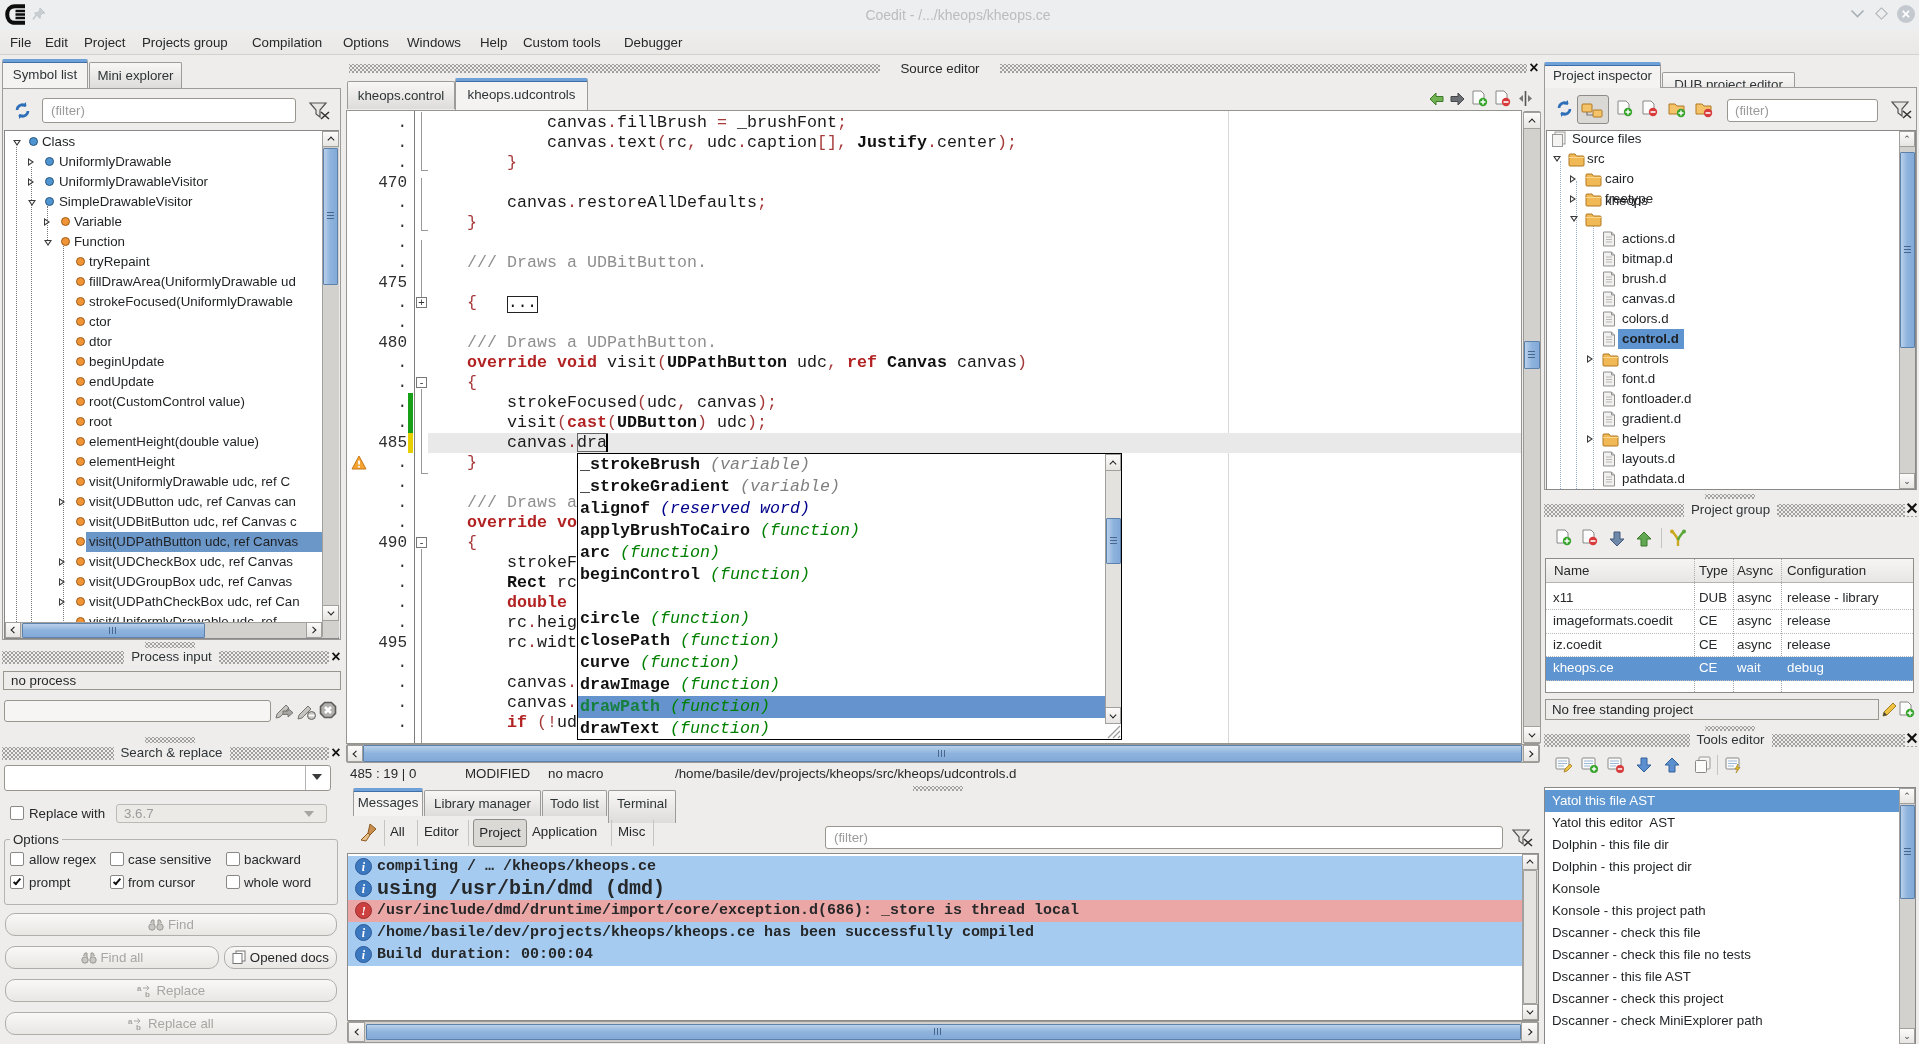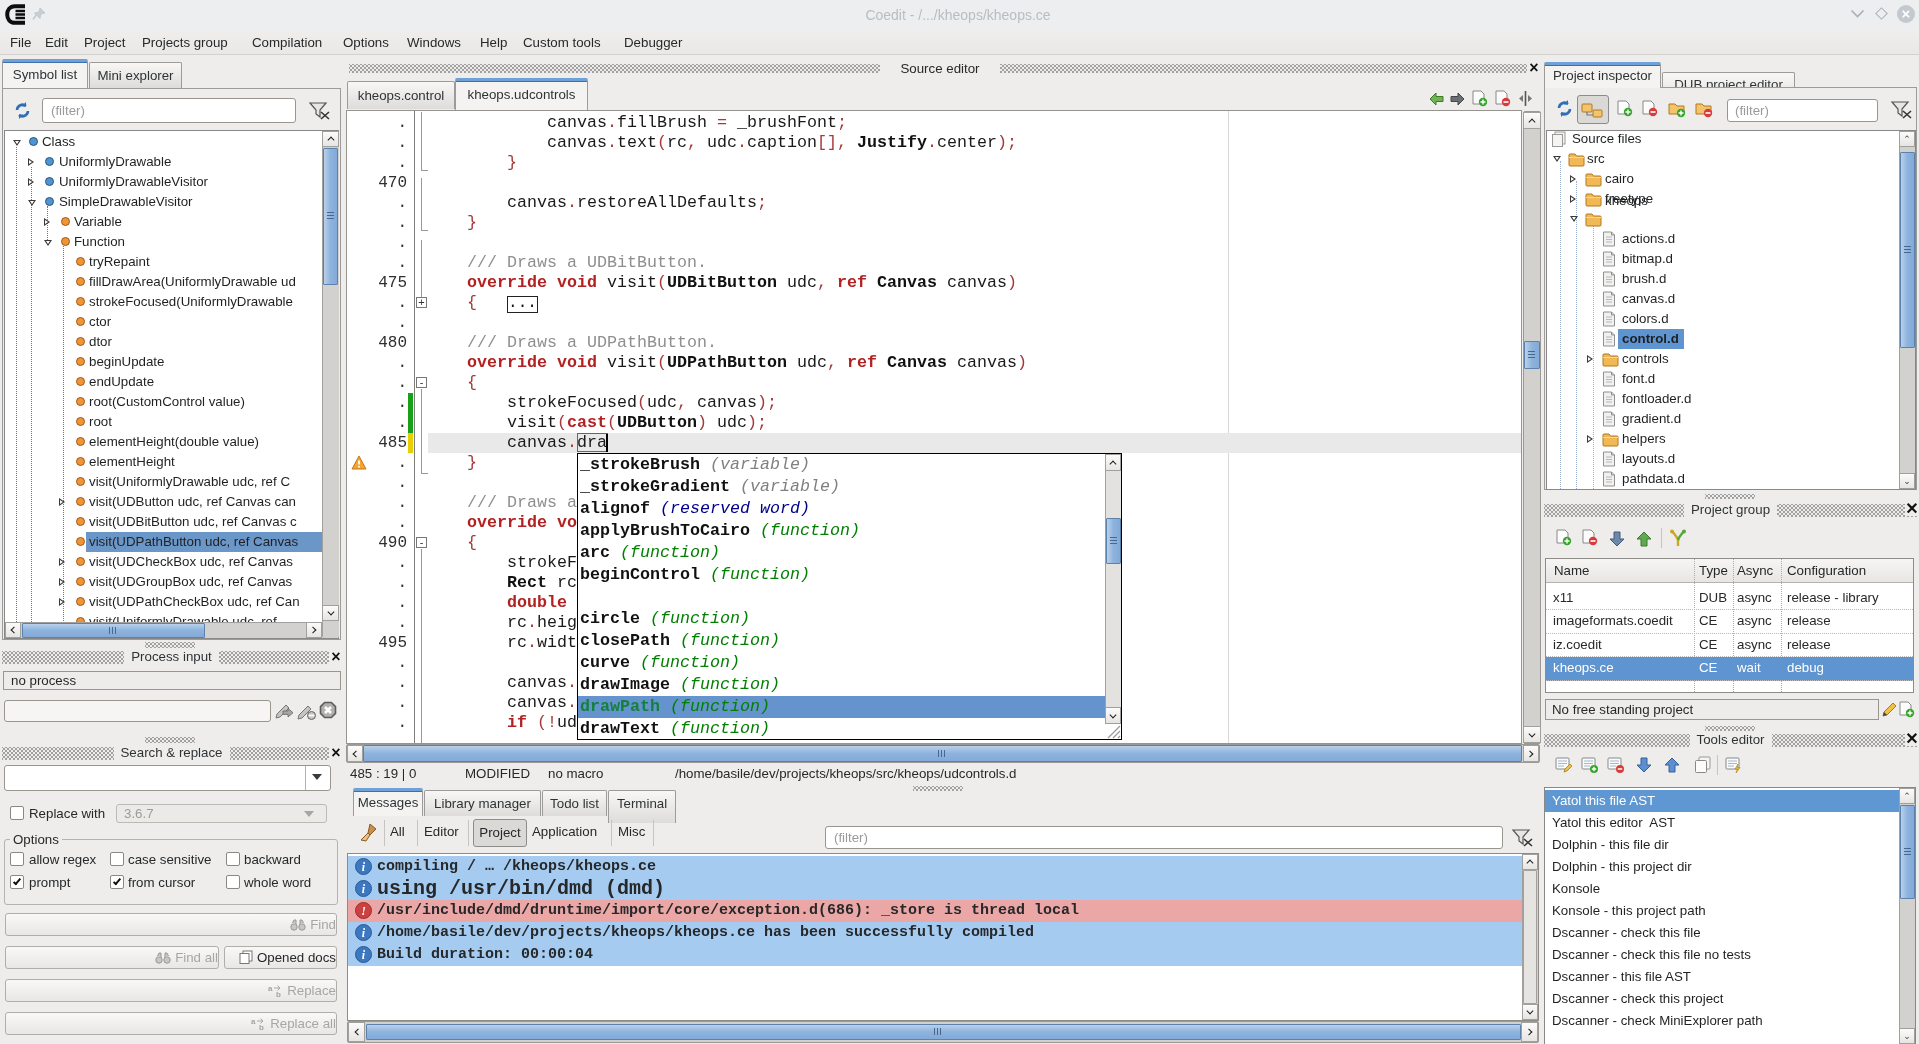--- a/index.html
+++ b/index.html
@@ -10,21 +10,21 @@
 .mono { font-family:"Liberation Mono", monospace; }
 .dots { background-image:radial-gradient(#a0a0a0 0.75px, rgba(0,0,0,0) 0.85px), radial-gradient(#a0a0a0 0.75px, rgba(0,0,0,0) 0.85px); background-size:4px 4px; background-position:0 0, 2px 2px; }
 .ptitle { position:absolute; height:13px; line-height:13px; text-align:center; font-size:13.3px; color:#2e3436; }
 .ptitle span { background:#eeedec; padding:0 7px; position:relative; top:-1px; }
 .closex { position:absolute; width:14px; height:13px; font-size:16px; font-weight:bold; color:#111; line-height:12px; text-align:center; background:#eeedec; }
 .tab { position:absolute; border:1px solid #9d9b99; border-bottom:none; background:linear-gradient(#f8f7f6,#dedcda); text-align:center; font-size:13.3px; color:#2e3436; border-radius:2px 2px 0 0; }
 .tab.active { background:#f4f3f2; border-top:3px solid #6ea1d8; box-shadow:inset 0 1px 0 #3f6ea8; z-index:3; }
 .frame { position:absolute; border:1px solid #a2a09d; }
 .white { background:#fff; }
 .input { position:absolute; background:#fff; border:1px solid #98968f; border-radius:3px; color:#9a9a9a; font-size:13.3px; }
-.btn { position:absolute; background:linear-gradient(#f9f8f7,#e9e7e4); border:1px solid #b0aeab; border-radius:3px; text-align:right; font-size:13.3px; color:#a8a6a3; }
+.btn { position:absolute; background:linear-gradient(#f9f8f7,#e9e7e4); border:1px solid #b0aeab; border-radius:10px; text-align:center; font-size:13.3px; color:#a8a6a3; }
 .btn.en { color:#26282a; }
 
 .sbtrack { position:absolute; background:#d3d1ce; border:1px solid #9b9995; border-radius:2px; }
 .sbthumbv { position:absolute; background:linear-gradient(90deg,#b9d0ea,#8db3dd 50%,#83aad8); border:1px solid #5c81ab; border-radius:1px; }
 .sbthumbh { position:absolute; background:linear-gradient(#b9d0ea,#8db3dd 50%,#83aad8); border:1px solid #5c81ab; border-radius:1px; }
 .sbbtn { position:absolute; background:linear-gradient(#fcfbfa,#e7e5e2); border:1px solid #a2a09d; color:#444; text-align:center; }
 .grip3v { position:absolute; width:8px; height:7px; background:repeating-linear-gradient(90deg,#49678c 0 1px,rgba(0,0,0,0) 1px 3px); }
 .grip3h { position:absolute; width:7px; height:8px; background:repeating-linear-gradient(#49678c 0 1px,rgba(0,0,0,0) 1px 3px); }
 
 .trow { position:absolute; height:20px; line-height:20px; font-size:13.3px; white-space:pre; color:#1e2022; }
@@ -329,21 +329,20 @@
 <div class="cl" style="top:153px;">        <span class="p">}</span></div>
 <div class="gut" style="top:173px;">470</div>
 <div class="gut" style="top:193px;">.</div>
 <div class="cl" style="top:193px;">        canvas<span class="p">.</span>restoreAllDefaults<span class="p">;</span></div>
 <div class="gut" style="top:213px;">.</div>
 <div class="cl" style="top:213px;">    <span class="p">}</span></div>
 <div class="gut" style="top:233px;">.</div>
 <div class="gut" style="top:253px;">.</div>
 <div class="cl" style="top:253px;">    <span class="c">/// Draws a UDBitButton.</span></div>
 <div class="gut" style="top:273px;">475</div>
-<div class="cl" style="top:273px;">    <span class="k">override</span> <span class="k">void</span> visit<span class="p">(</span><span class="t">UDBitButton</span> udc<span class="p">,</span> <span class="k">ref</span> <span class="t">Canvas</span> canvas<span class="p">)</span></div>
 <div class="gut" style="top:293px;">.</div>
 <div class="cl" style="top:293px;">    <span class="p">{</span></div>
 <div class="gut" style="top:313px;">.</div>
 <div class="gut" style="top:333px;">480</div>
 <div class="cl" style="top:333px;">    <span class="c">/// Draws a UDPathButton.</span></div>
 <div class="gut" style="top:353px;">.</div>
 <div class="cl" style="top:353px;">    <span class="k">override</span> <span class="k">void</span> visit<span class="p">(</span><span class="t">UDPathButton</span> udc<span class="p">,</span> <span class="k">ref</span> <span class="t">Canvas</span> canvas<span class="p">)</span></div>
 <div class="gut" style="top:373px;">.</div>
 <div class="cl" style="top:373px;">    <span class="p">{</span></div>
 <div class="gut" style="top:393px;">.</div>

